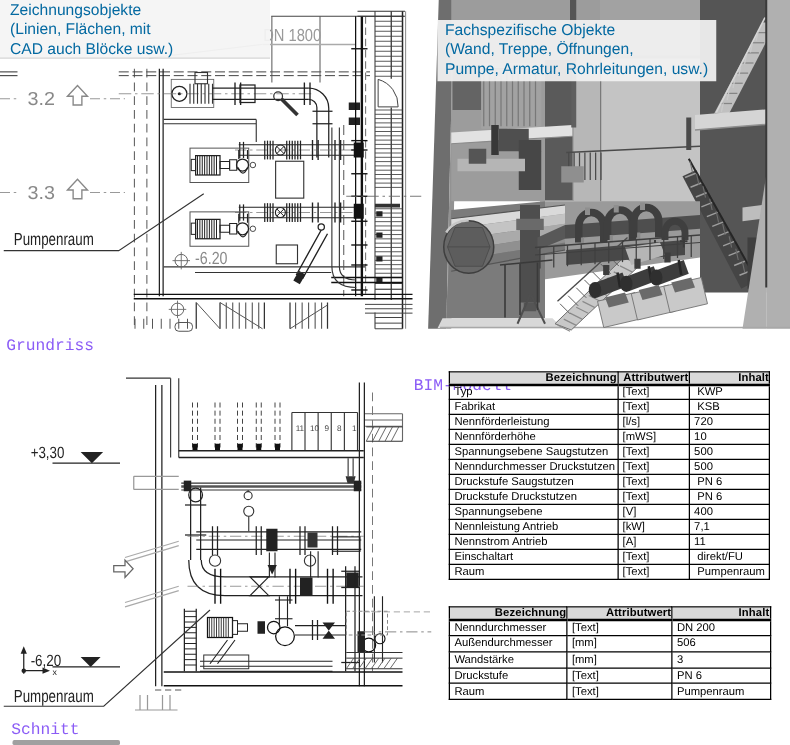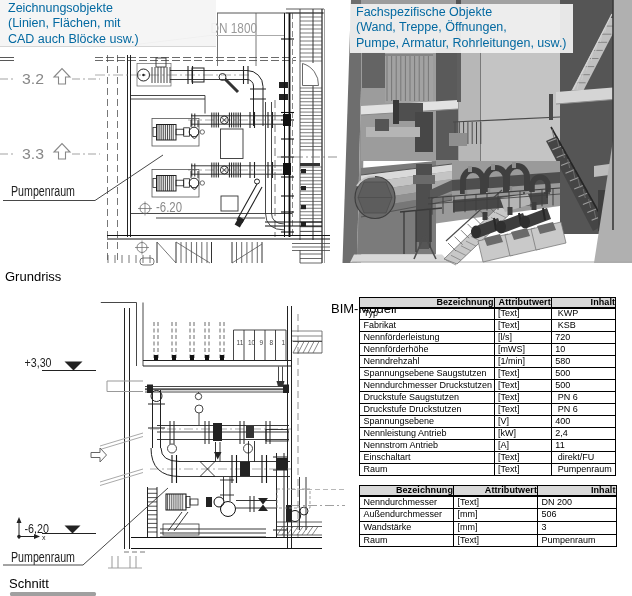--- a/index.html
+++ b/index.html
@@ -1,18 +1,18 @@
 <!DOCTYPE html>
 <html><head><meta charset="utf-8"><style>
 * { margin:0; padding:0; box-sizing:border-box; }
 body { font-family:"Liberation Sans", sans-serif; background:#fff; }
 #page { position:relative; width:632px; height:596px; background:#fff; overflow:hidden; }
 #page > svg { position:absolute; left:0; top:0; }
 .callout { position:absolute; font-size:12.5px; line-height:15.4px; color:#0369a1; }
-.cap { position:absolute; font-size:13px; color:#000000; }
+.cap { position:absolute; font-size:13px; color:#8b5cf6;font-family:Liberation Mono, monospace; }
 .tbl { position:absolute; }
 .tbl table { border-collapse:collapse; font-size:9px; color:#000; table-layout:fixed; width:256px; border:1.5px solid #000; }
 .tbl th, .tbl td { border:1px solid #000; padding:0 0 0 3.5px; text-align:left; white-space:nowrap; overflow:hidden; line-height:9px; font-size:9px; }
 .tbl th { background:#d9d9d9; font-weight:bold; height:6px; font-size:9px; letter-spacing:0.1px; }
 .tbl .hd th { border-bottom:2px solid #000;text-align:right; }
 </style></head>
 <body>
 <div id="page">
 <svg width="632" height="596" viewBox="0 0 632 596" font-family="Liberation Sans, sans-serif">
 
@@ -901,21 +901,21 @@
 <path d="M509,191.9 V208.9" stroke="#3f3f3f" stroke-width="1" fill="none"></path>
 <path d="M520,191.0 V208.0" stroke="#3f3f3f" stroke-width="1" fill="none"></path>
 <path d="M531,190.2 V207.2" stroke="#3f3f3f" stroke-width="1" fill="none"></path>
 <path d="M542,189.4 V206.4" stroke="#3f3f3f" stroke-width="1" fill="none"></path>
 <path d="M553,188.5 V205.5" stroke="#3f3f3f" stroke-width="1" fill="none"></path>
 </g>
 </svg>
 
 <div class="callout" style="left:0;top:0;width:216px;height:47px;background:rgba(244,244,244,0.93);padding:1px 0 0 8px;border-bottom:1px solid rgba(120,120,120,0.25);">Zeichnungsobjekte<br>(Linien, Flächen, mit<br>CAD auch Blöcke usw.)</div>
 
-<div class="callout" style="left:350px;top:4px;width:223px;height:49px;background:rgba(242,242,242,0.93);padding:1px 0 0 6px;">Fachspezifische Objekte<br>(Wand, Treppe, Öffnungen,<br>Pumpe, Armatur, Rohrleitungen, usw.)</div>
+<div class="callout" style="left:350px;top:16px;width:223px;height:49px;background:rgba(242,242,242,0.93);padding:1px 0 0 6px;">Fachspezifische Objekte<br>(Wand, Treppe, Öffnungen,<br>Pumpe, Armatur, Rohrleitungen, usw.)</div>
 
 <div class="cap" style="left:5px;top:269px;">Grundriss</div>
 
 <div class="cap" style="left:331px;top:269px;margin-top:32px;">BIM-Modell</div>
 
 <div class="cap" style="left:9px;top:575.5px;">Schnitt</div>
 
 <div class="tbl" style="left:359px;top:296.5px;">
       <table cellspacing="0">
         <tbody>
@@ -938,25 +938,20 @@
             <td>Nennförderleistung</td>
             <td>[l/s]</td>
             <td>720</td>
           </tr>
           <tr style="height:12px">
             <td>Nennförderhöhe</td>
             <td>[mWS]</td>
             <td>10</td>
           </tr>
           <tr style="height:12px">
-            <td>Nenndrehzahl</td>
-            <td>[1/min]</td>
-            <td>580</td>
-          </tr>
-          <tr style="height:12px">
             <td>Spannungsebene Saugstutzen</td>
             <td>[Text]</td>
             <td>500</td>
           </tr>
           <tr style="height:12px">
             <td>Nenndurchmesser Druckstutzen</td>
             <td>[Text]</td>
             <td>500</td>
           </tr>
           <tr style="height:12px">
@@ -970,21 +965,21 @@
             <td>&nbsp;PN 6</td>
           </tr>
           <tr style="height:12px">
             <td>Spannungsebene</td>
             <td>[V]</td>
             <td>400</td>
           </tr>
           <tr style="height:12px">
             <td>Nennleistung Antrieb</td>
             <td>[kW]</td>
-            <td>2,4</td>
+            <td>7,1</td>
           </tr>
           <tr style="height:12px">
             <td>Nennstrom Antrieb</td>
             <td>[A]</td>
             <td>11</td>
           </tr>
           <tr style="height:12px">
             <td>Einschaltart</td>
             <td>[Text]</td>
             <td>&nbsp;direkt/FU</td>
@@ -1015,19 +1010,24 @@
             <td>Außendurchmesser</td>
             <td>[mm]</td>
             <td>506</td>
           </tr>
           <tr style="height:12.85px">
             <td>Wandstärke</td>
             <td>[mm]</td>
             <td>3</td>
           </tr>
           <tr style="height:12.85px">
+            <td>Druckstufe</td>
+            <td>[Text]</td>
+            <td>PN 6</td>
+          </tr>
+          <tr style="height:12.85px">
             <td>Raum</td>
             <td>[Text]</td>
             <td>Pumpenraum</td>
           </tr>
         </tbody>
       </table>
     </div>
 </div>
 </body></html>

